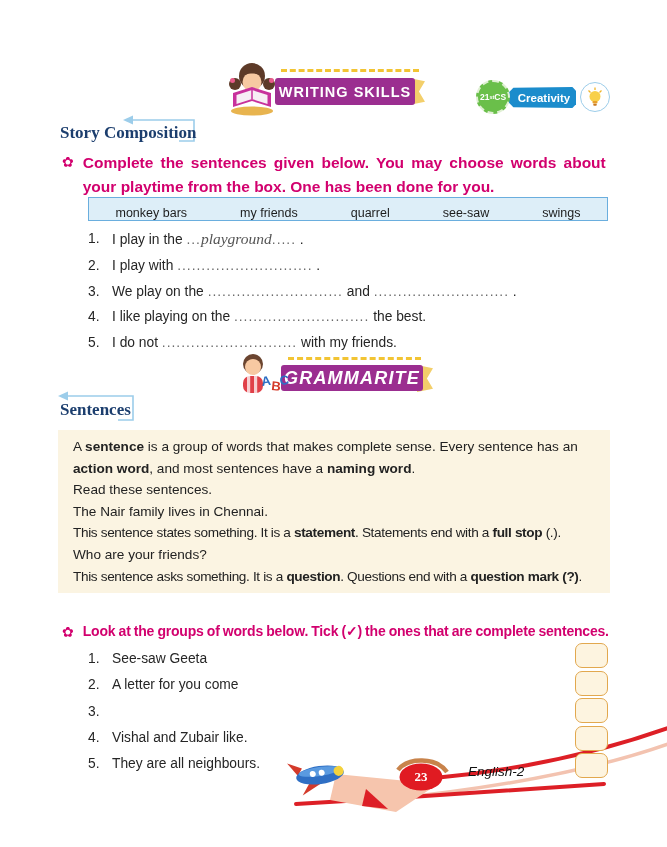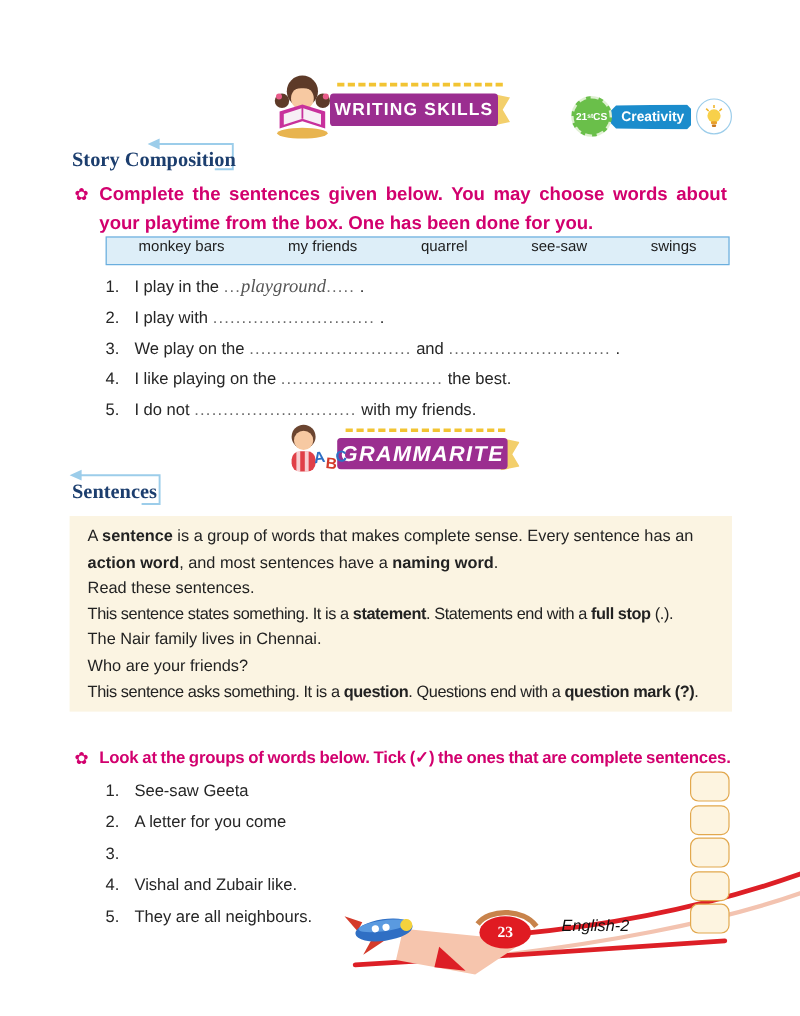--- a/index.html
+++ b/index.html
@@ -50,21 +50,21 @@
   #prompt2{left:62px;top:621px;width:560px;}
   .flower{color:var(--exercise-magenta);font-size:14px;line-height:22px;}
   .prompt p{margin:0;font-family:Liberation Sans, sans-serif;font-weight:bold;
             color:var(--exercise-magenta);}
   #prompt1 p{font-size:15.5px;line-height:23.5px;text-align:justify;width:523px;}
   #prompt2 p{font-size:14px;line-height:20px;white-space:nowrap;letter-spacing:-0.2px;word-spacing:-0.5px;}
 
   
   .word-box{position:absolute;left:88px;top:197px;width:520px;height:24px;box-sizing:border-box;
             background:var(--word-box-bg);border:1px solid var(--word-box-border);
-            display:flex;align-items:flex-start;justify-content:space-around;}
+            display:flex;align-items:flex-end;justify-content:space-around;}
   .wb-word{font-size:12.5px;color:#1c1c1c;}
 
   
   .fb-list{position:absolute;left:88px;top:226px;width:530px;}
   .fb-row{display:flex;line-height:25.8px;font-size:13.8px;color:#262626;}
   .li-num{width:24px;flex:0 0 24px;}
   .fb-body .blank{color:#6a6a6a;letter-spacing:1px;}
   .fb-body .answer{font-family:"Liberation Serif","DejaVu Serif",serif;font-style:italic;
                    font-size:15.5px;color:#555;}
 
@@ -219,22 +219,22 @@
       <text x="35" y="40" font-size="13" font-weight="bold" fill="#d43a2a" transform="rotate(6 35 40)">B</text>
       <text x="44" y="35" font-size="13" font-weight="bold" fill="#2e6fc4" transform="rotate(-5 44 35)">C</text>
     </svg>
   </div>
 
   <h2 class="sec-head" id="sent-head">Sentences</h2>
 
   <div class="info-box">
       <p class="info-line"><span>A </span><b>sentence</b><span> is a group of words that makes complete sense. Every sentence has an </span><b>action word</b><span>, and most sentences have a </span><b>naming word</b><span>.</span></p>
       <p class="info-line"><span>Read these sentences.</span></p>
+      <p class="info-line"><span>The Nair family lives in Chennai.</span></p>
       <p class="info-line condensed"><span>This sentence states something. It is a </span><b>statement</b><span>. Statements end with a </span><b>full stop</b><span> (.).</span></p>
-      <p class="info-line"><span>The Nair family lives in Chennai.</span></p>
       <p class="info-line"><span>Who are your friends?</span></p>
       <p class="info-line condensed"><span>This sentence asks something. It is a </span><b>question</b><span>. Questions end with a </span><b>question mark (?)</b><span>.</span></p>
     </div>
 
   <div class="prompt" id="prompt2">
     <span class="flower">✿</span>
     <p>Look at the groups of words below. Tick (✓) the ones that are complete sentences.</p>
   </div>
 
   <div class="tick-list">

